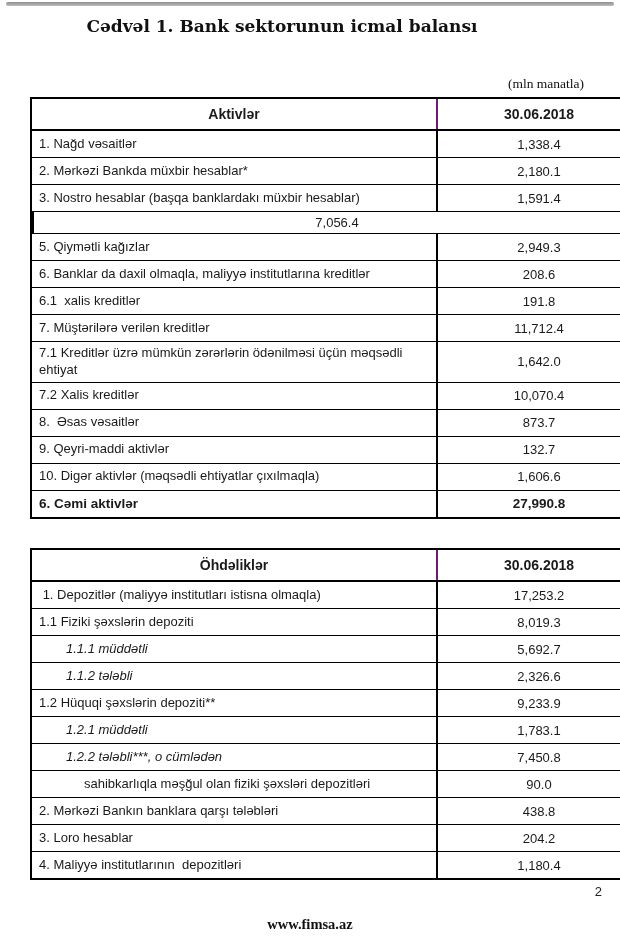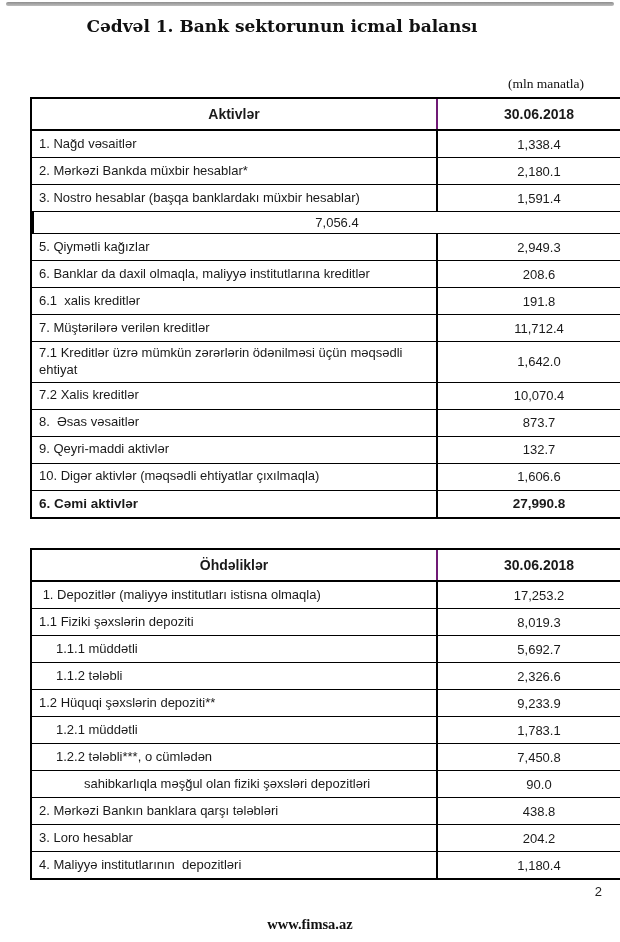--- a/index.html
+++ b/index.html
@@ -60,21 +60,21 @@
     min-height:26px;
     padding:3px 3px 3px 7px;
     white-space:pre-wrap;
     line-height:1.3;
   }
   .trow .value{
     flex:1;justify-content:center;text-align:center;
     border-left:2px solid #000;
     padding:3px 2px;
   }
-  .trow.ind1 .label{padding-left:24px;}
+  .trow.ind1 .label{padding-left:34px;font-style:italic;}
   .trow.ind2 .label{padding-left:52px;}
   .trow.bold{font-weight:bold;font-size:13.5px;}
   .page-number{
     position:absolute;right:18px;top:884px;
     font-size:13px;color:#222;
   }
   .footer{
     position:absolute;left:0;top:916px;width:620px;text-align:center;
     font-family:"Liberation Serif","DejaVu Serif",serif;
     font-weight:bold;font-size:14.5px;color:#111;

